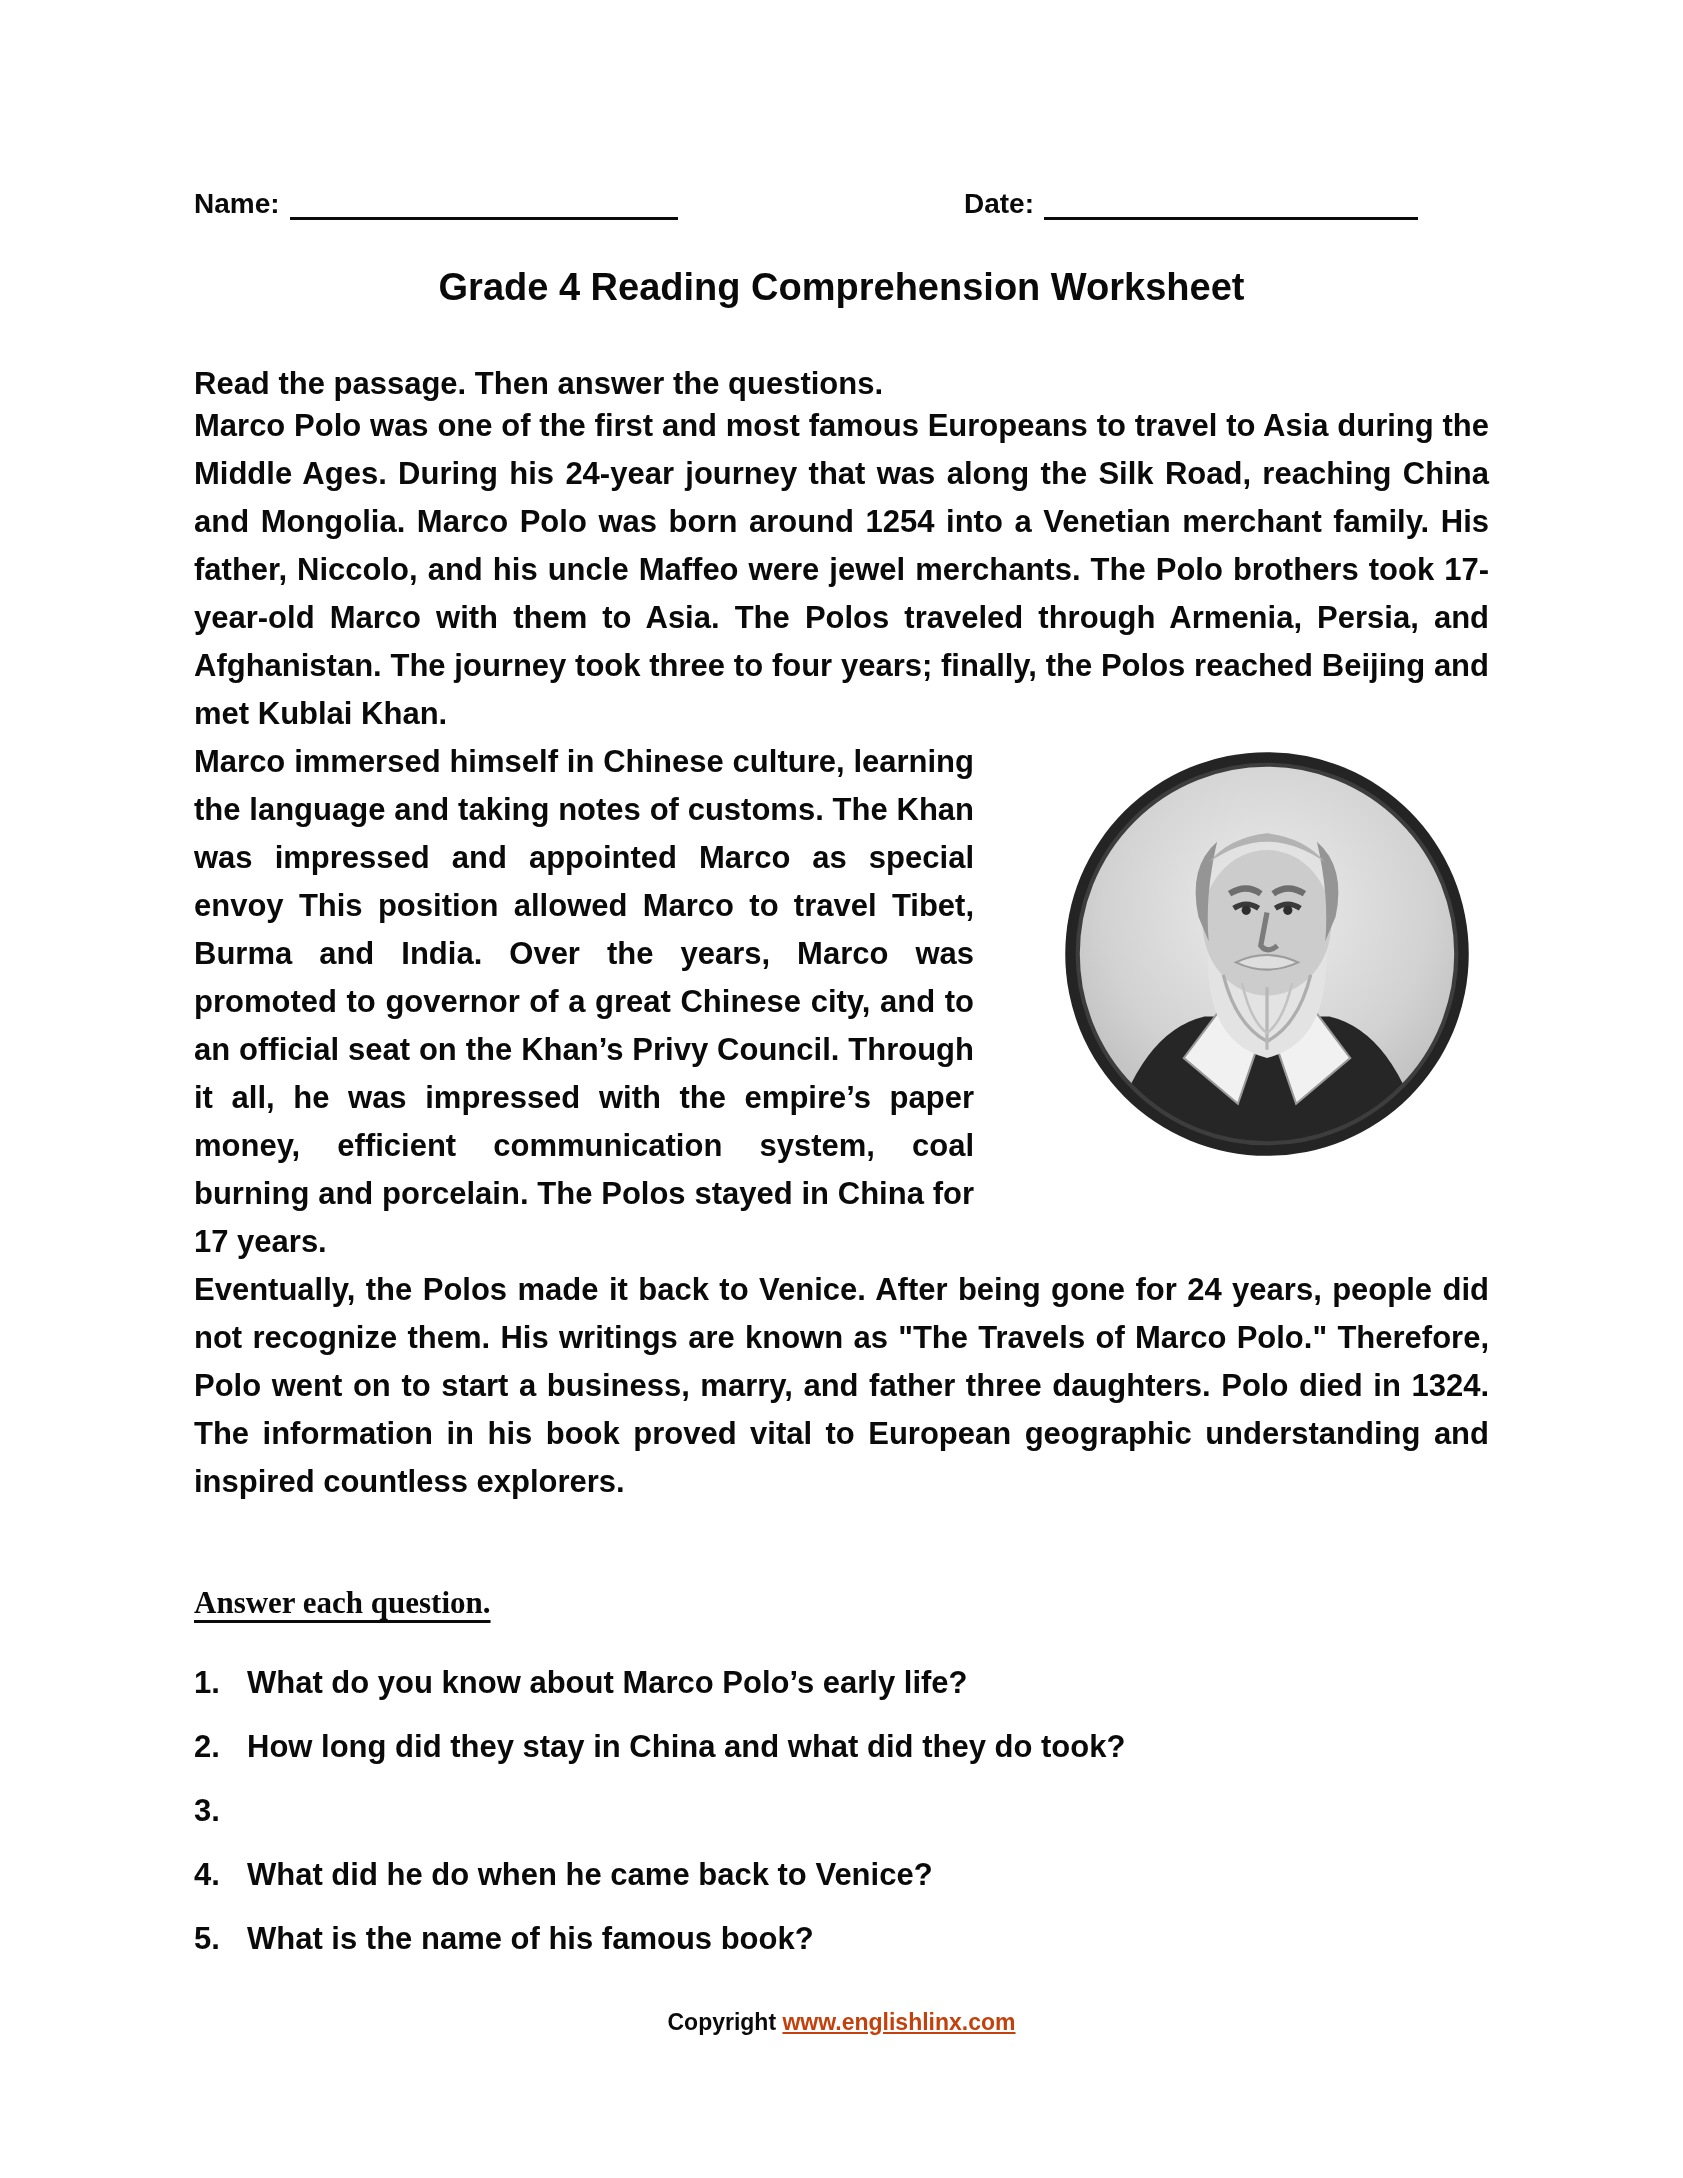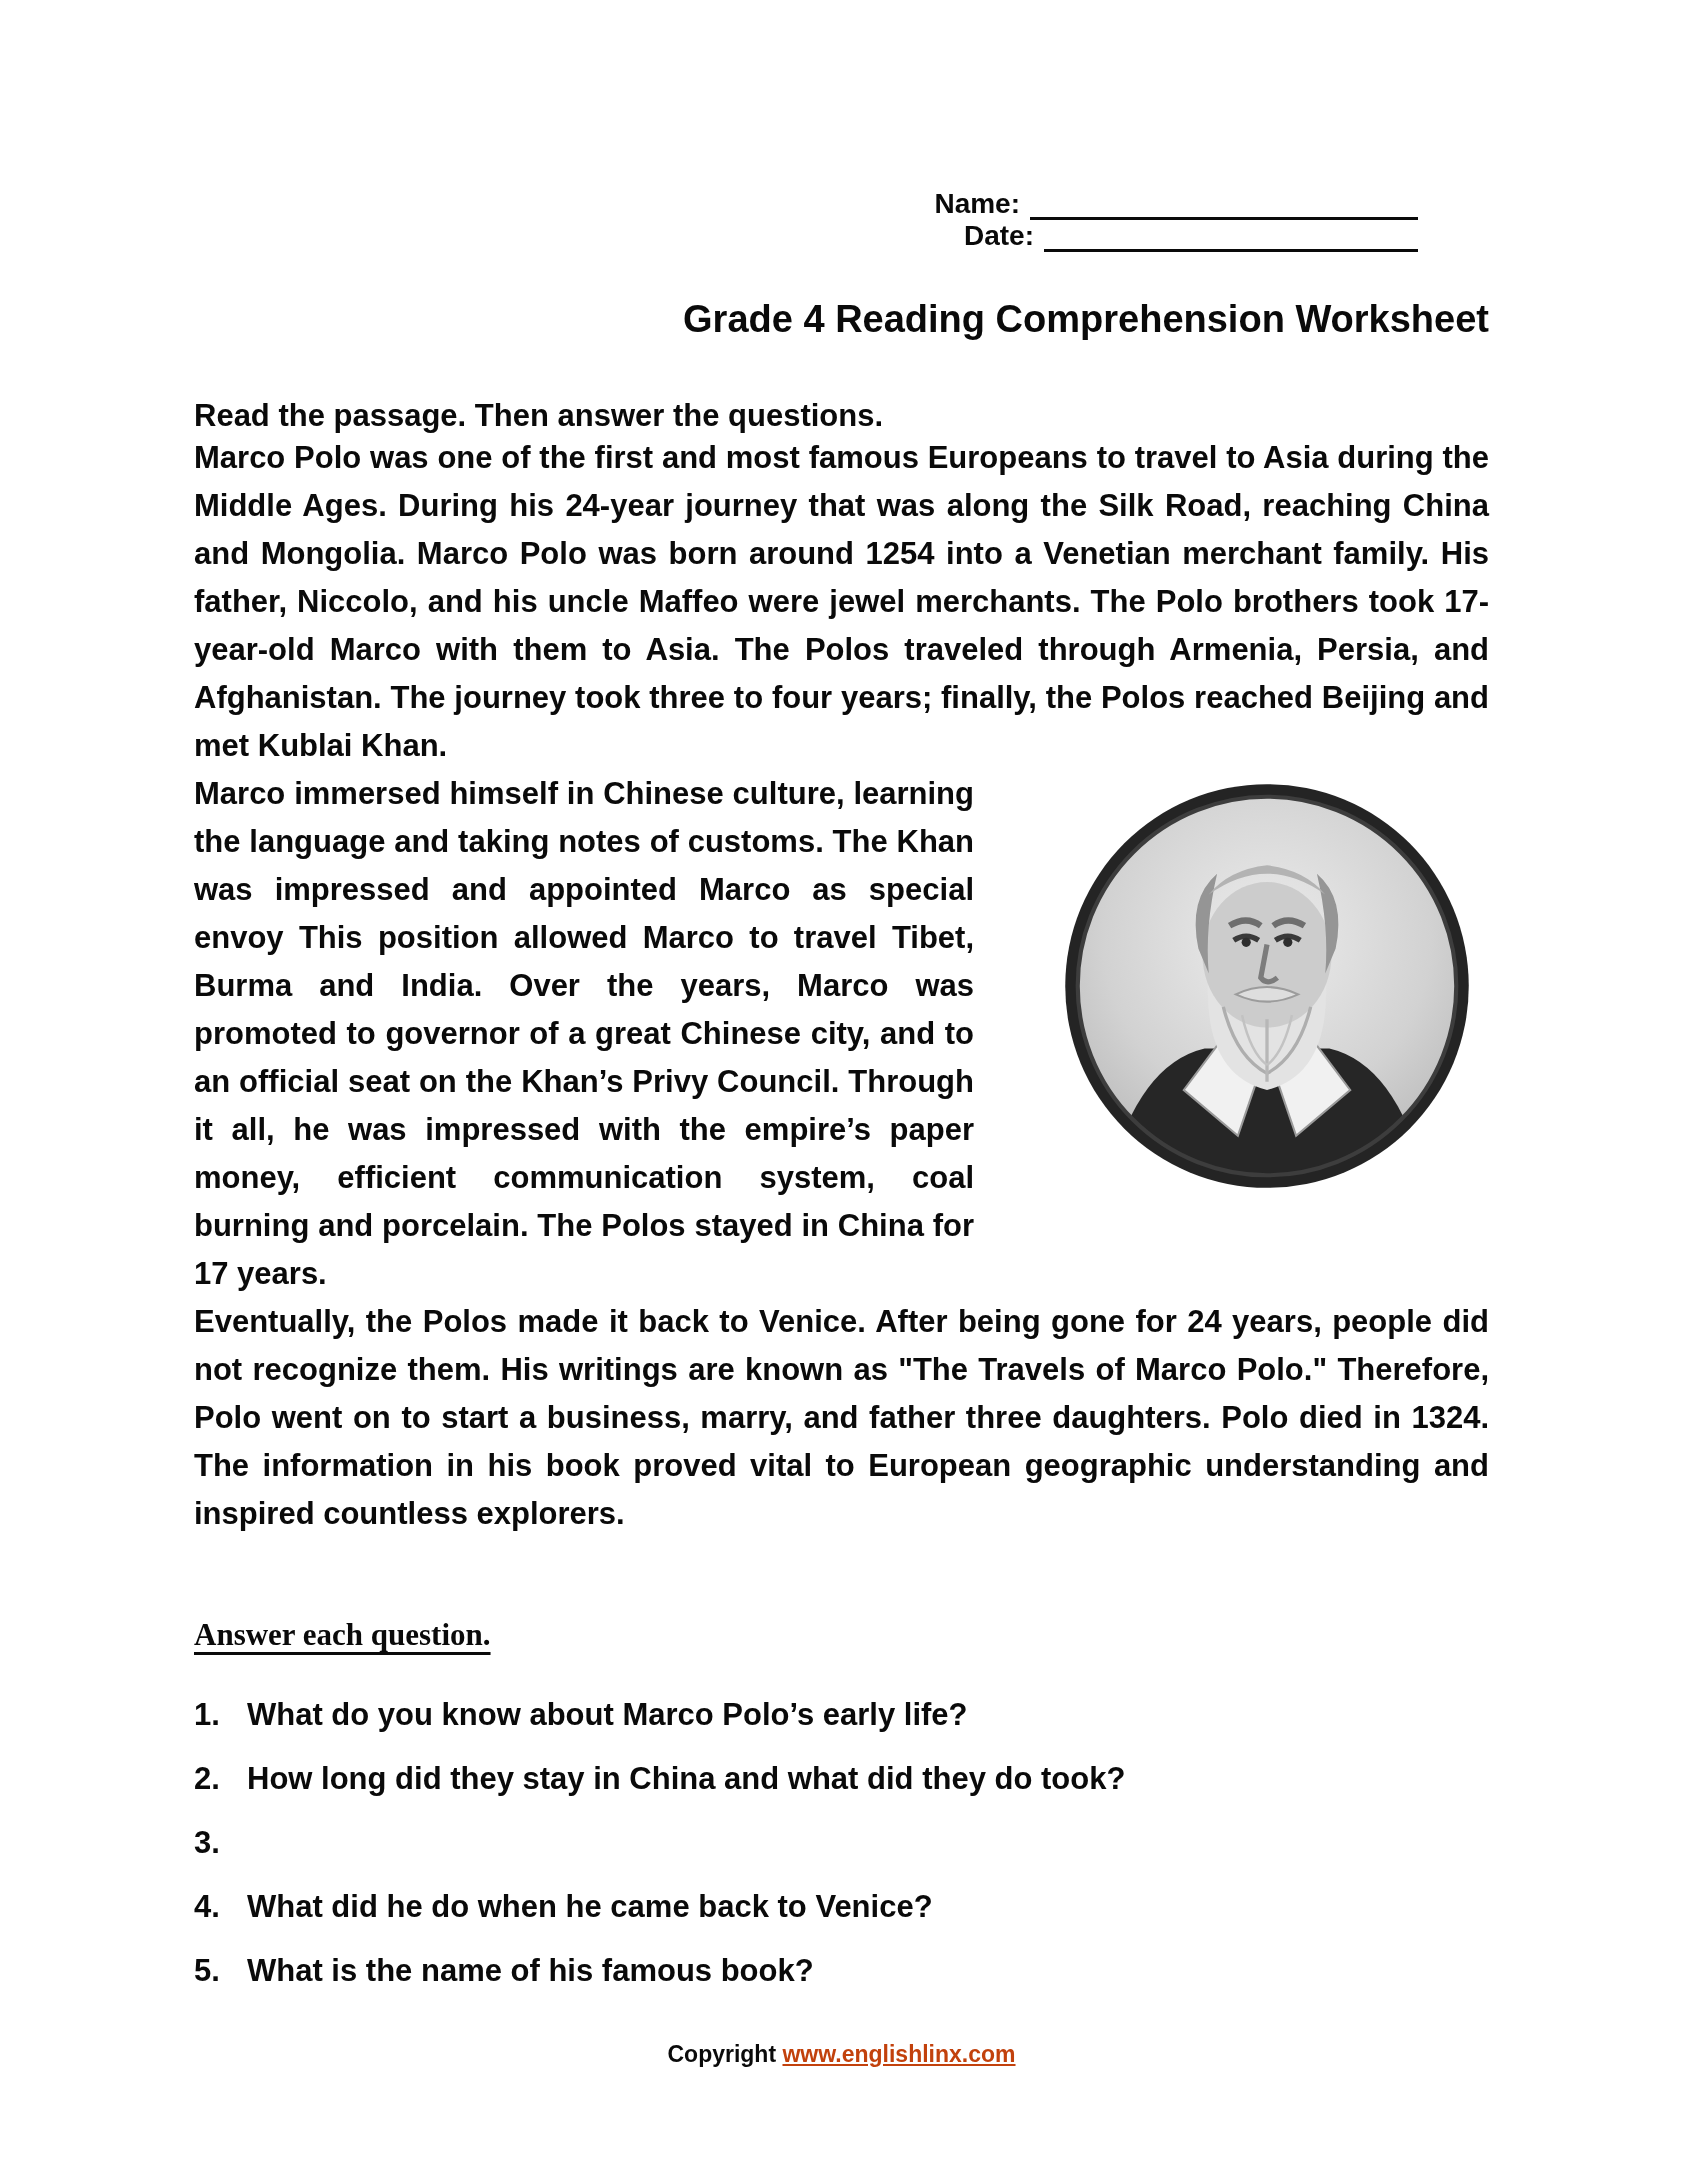--- a/index.html
+++ b/index.html
@@ -17,34 +17,33 @@
     height: 2178px;
     padding: 188px 194px 0 194px;
   }
   .header-row {
     display: flex;
     justify-content: space-between;
     align-items: flex-end;
     font-size: 28px;
     font-weight: 700;
     padding-right: 71px;
-    flex-direction: column;
   }
   .field { display: flex; align-items: flex-end; }
   .blank {
     display: inline-block;
     border-bottom: 3px solid #0a0a0a;
     height: 30px;
     margin-left: 10px;
   }
   .blank-name { width: 388px; }
   .blank-date { width: 374px; }
   .title {
     margin-top: 46px;
-    text-align: right;
+    text-align: center;
     font-size: 38px;
     font-weight: 700;
   }
   .subtitle {
     margin-top: 14px;
     text-align: center;
     font-size: 36px;
     font-weight: 700;
   }
   .instruction {

